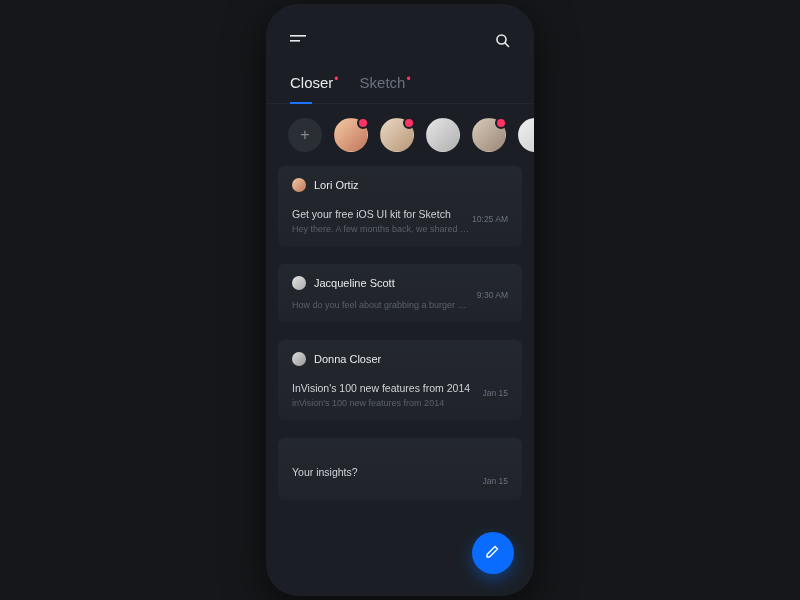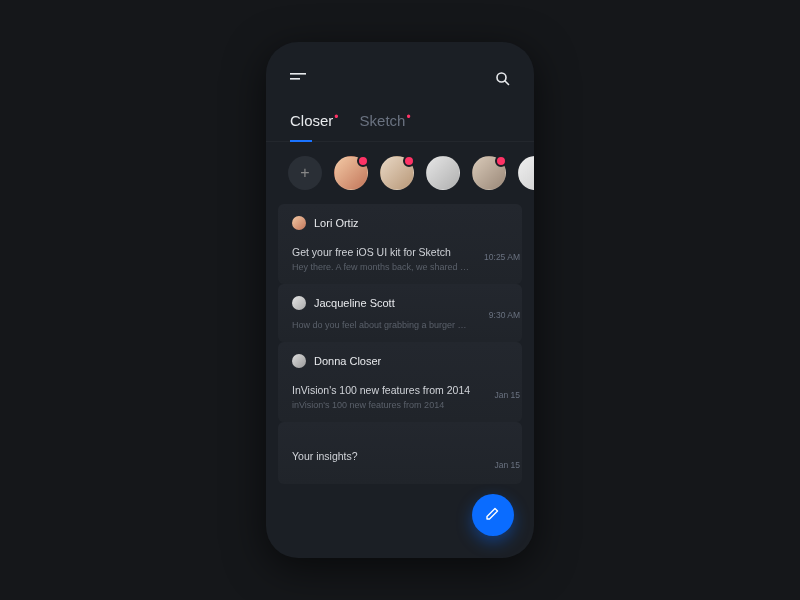--- a/index.html
+++ b/index.html
@@ -8,21 +8,21 @@
     height: 600px;
     background: #15171a;
     display: flex;
     align-items: center;
     justify-content: center;
     font-family: -apple-system, BlinkMacSystemFont, "Segoe UI", sans-serif;
     overflow: hidden;
   }
   .phone {
     width: 268px;
-    height: 516px;
+    height: 592px;
     background: #1b1f25;
     border-radius: 32px;
     box-shadow: 0 10px 40px rgba(0,0,0,0.6);
     overflow: hidden;
     position: relative;
     padding: 24px 0 13px 0;
   }
   .topbar {
     display: flex;
     justify-content: space-between;
@@ -92,21 +92,21 @@
     top: -2px; right: -2px;
     width: 12px; height: 12px;
     border-radius: 50%;
     background: #ff3366;
     border: 2px solid #1b1f25;
   }
   .feed {
     padding: 0 12px;
     display: flex;
     flex-direction: column;
-    gap: 0;
+    gap: 18px;
   }
   .card {
     background: linear-gradient(180deg, #23272e 0%, #20242a 100%);
     border-radius: 6px;
     padding: 12px 14px 12px 14px;
     position: relative;
   }
   .card-head {
     display: flex;
     align-items: center;
@@ -133,21 +133,21 @@
   .card-preview {
     font-size: 9px;
     color: #5a606a;
     overflow: hidden;
     text-overflow: ellipsis;
     white-space: nowrap;
     max-width: 180px;
   }
   .card-time {
     position: absolute;
-    right: 2px;
+    right: 14px;
     bottom: 22px;
     font-size: 8.5px;
     color: #6a7280;
   }
   .fab {
     position: absolute;
     right: 20px;
     bottom: 22px;
     width: 42px;
     height: 42px;

